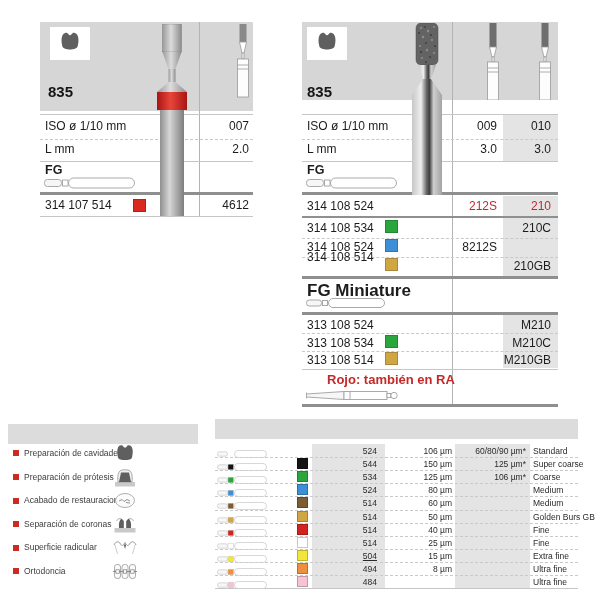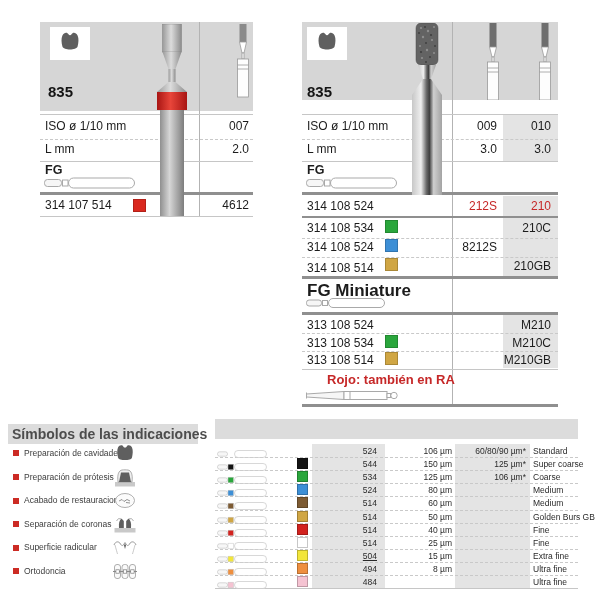--- a/index.html
+++ b/index.html
@@ -146,21 +146,21 @@
   <div class="abs lbl" style="left:307px;top:221px;">314 108 534</div>
   <div class="abs sq" style="left: 385px; top: 220px; background-color: rgb(42, 166, 60);"></div>
   <div class="abs val" style="left:503px;top:221px;width:48px;">210C</div>
   <div class="abs dline" style="left:302px;top:238px;width:256px;"></div>
 
   <div class="abs lbl" style="left:307px;top:240px;">314 108 524</div>
   <div class="abs sq" style="left: 385px; top: 239px; background-color: rgb(61, 143, 214);"></div>
   <div class="abs val" style="left:452px;top:240px;width:45px;">8212S</div>
   <div class="abs dline" style="left:302px;top:257px;width:256px;"></div>
 
-  <div class="abs lbl" style="left:307px;top:261px;">314 108 514</div>
+  <div class="abs lbl" style="left:307px;top:250px;">314 108 514</div>
   <div class="abs sq" style="left: 385px; top: 258px; background-color: rgb(208, 166, 68);"></div>
   <div class="abs val" style="left:503px;top:259px;width:48px;">210GB</div>
   <div class="abs thick" style="left:302px;top:276px;width:256px;height:3px;"></div>
 
   <div class="abs lbl bold" style="left:307px;top:281px;font-size:17px;">FG Miniature</div>
   <span class="abs" style="left:306px;top:296px;">
     <svg width="80" height="14" viewBox="0 0 80 14">
       <rect x="0.5" y="4" width="15" height="6" rx="2.6" fill="#f6f6f6" stroke="#a9a9a9"></rect>
       <rect x="16.5" y="4.5" width="5" height="5" fill="#ffffff" stroke="#a9a9a9"></rect>
       <rect x="22.5" y="2.5" width="56" height="9" rx="4.5" fill="#ffffff" stroke="#a9a9a9"></rect>
@@ -250,21 +250,20 @@
         <circle cx="20" cy="34" r="1"></circle>
           <circle cx="16" cy="39" r="1"></circle>
       </g>
       <polygon points="8,42 26,42 21,56 13,56" fill="url(#gm3)"></polygon>
       <polygon points="13,56 21,56 32,72 2,72" fill="url(#gm3)"></polygon>
       <rect x="2" y="72" width="30" height="100" fill="url(#gm3)"></rect>
     </svg>
   </span>
 
   <div class="abs sec-bar" style="left:8px;top:424px;width:190px;height:20px;"></div>
-  <div class="abs sec-title" style="left:12px;top:426px;">Símbolos de las indicaciones</div>
 
   <div class="abs bullet" style="left:13px;top:450px;"></div>
   <div class="abs sym-lbl" style="left:24px;top:448px;">Preparación de cavidades</div>
   <span class="abs" style="left:113px;top:443px;">
     <svg width="24" height="21" viewBox="0 0 24 21">
         <path fill="#5f5f5f" d="M5,4.6 C6.4,1.7 9.4,1.7 10.4,3.7 C10.9,4.9 13.1,4.9 13.6,3.7 C14.6,1.7 17.6,1.7 19,4.6 C20.2,7.2 19.8,11.3 19,14.4 C18,18 6,18 5,14.4 C4.2,11.3 3.8,7.2 5,4.6 Z"></path>
       </svg>
   </span>
 
   <div class="abs bullet" style="left:13px;top:474px;"></div>

